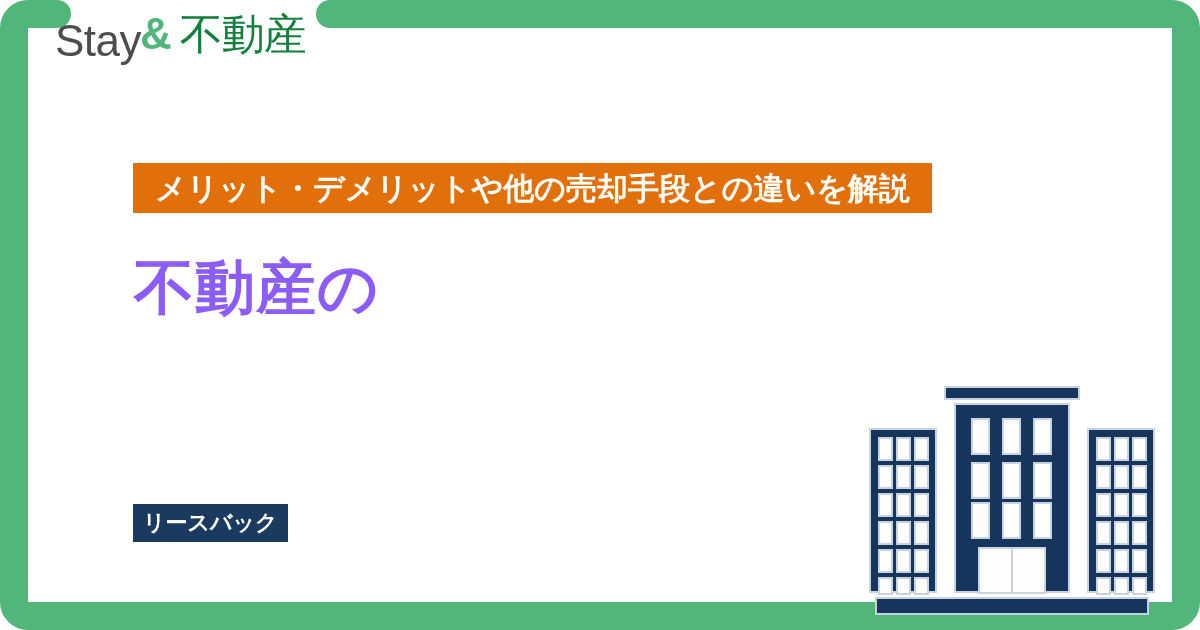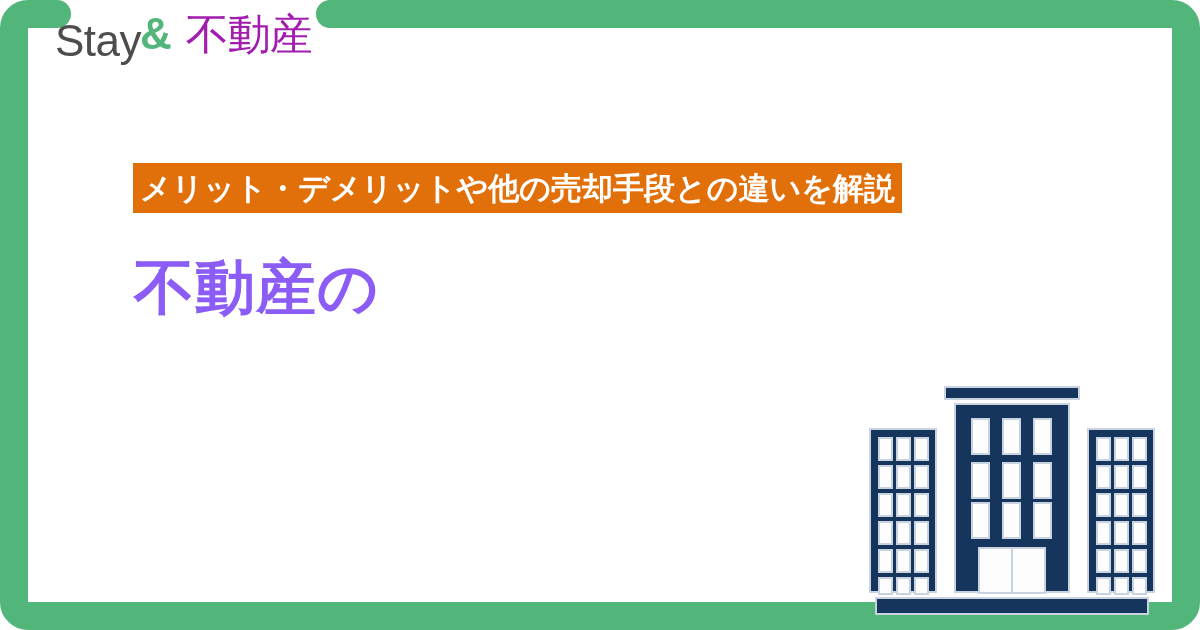--- a/index.html
+++ b/index.html
@@ -54,36 +54,36 @@
   #logo .logo-amp {
     font-size: 44px;
     font-weight: 700;
     color: #52b579;
     line-height: 1;
     margin-left: -1px;
   }
   #logo .logo-jp {
     font-size: 43px;
     font-weight: 400;
-    color: #a21caf;
+    color: #15803d;
     line-height: 1;
     letter-spacing: -1px;
-    margin-left: 14px;
+    margin-left: 8px;
   }
 
   
   #eyebrow {
     position: absolute;
     left: 133px;
     top: 163px;
     height: 50px;
     background: #e2700a;
     display: flex;
     align-items: center;
-    padding: 0 7px;
+    padding: 0 22px;
     box-sizing: border-box;
   }
   #eyebrow .eyebrow-text {
     font-size: 31px;
     font-weight: 700;
     color: #ffffff;
     line-height: 1;
     letter-spacing: 0px;
     white-space: nowrap;
   }
@@ -159,20 +159,23 @@
   </div>
 
   <div id="eyebrow">
     <span class="eyebrow-text">メリット・デメリットや他の売却手段との違いを解説</span>
   </div>
 
   <div id="headline">
     <div class="title-line">不動産の</div>
   </div>
 
+  <div id="badge">
+    <span class="badge-text">リースバック</span>
+  </div>
 
   <svg id="building" viewBox="0 0 300 248" xmlns="http://www.w3.org/2000/svg">
     <g fill="#16355c" stroke="#c9d3df" stroke-width="2">
 
       <rect x="8" y="57" width="66" height="163"></rect>
 
       <rect x="17" y="66" width="13" height="22" fill="#fdfdfd"></rect>
       <rect x="35" y="66" width="13" height="22" fill="#fdfdfd"></rect>
       <rect x="53" y="66" width="13" height="22" fill="#fdfdfd"></rect>
 

